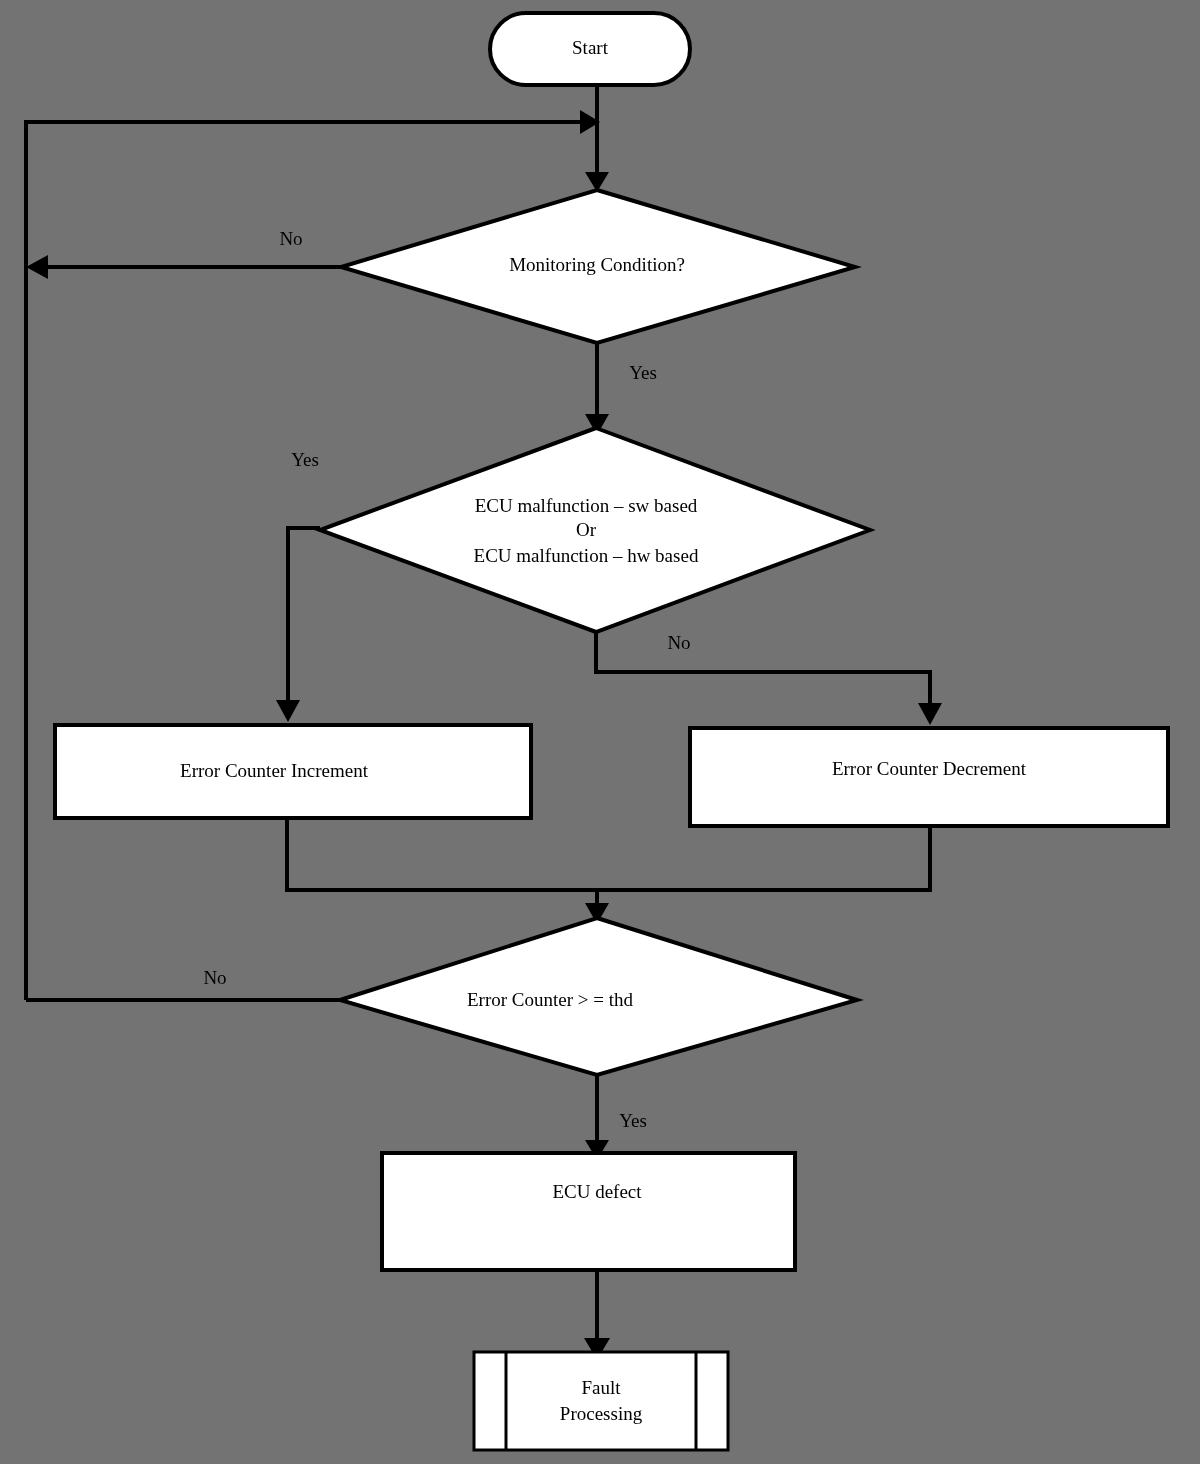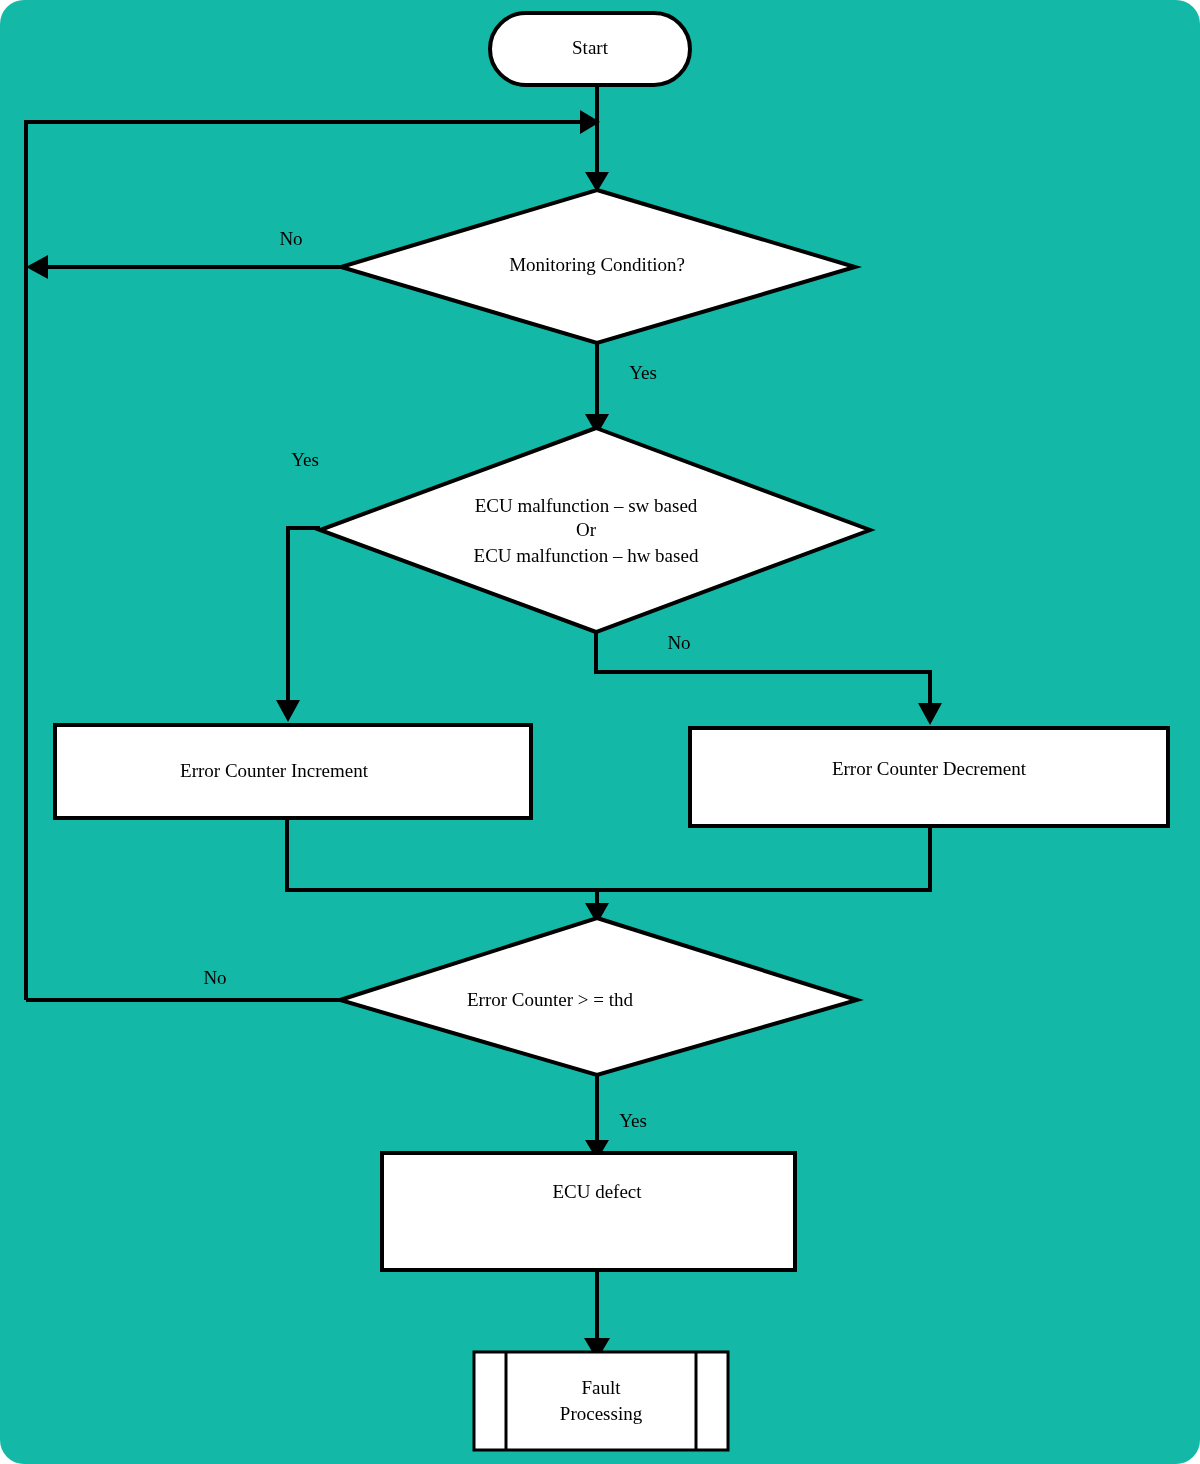--- a/index.html
+++ b/index.html
@@ -7,23 +7,22 @@
     padding: 0;
     background: #ffffff;
   }
   body {
     font-family: "Liberation Serif", "DejaVu Serif", serif;
   }
   #flowchart-root {
     position: relative;
     width: 1200px;
     height: 1464px;
-    background: #14b8a6;
+    background: #737373;
     overflow: hidden;
-    border-radius: 24px;
   }
   svg.diagram {
     display: block;
     width: 1200px;
     height: 1464px;
   }
   .shape-stroke {
     fill: #ffffff;
     stroke: #000000;
     stroke-width: 4;

